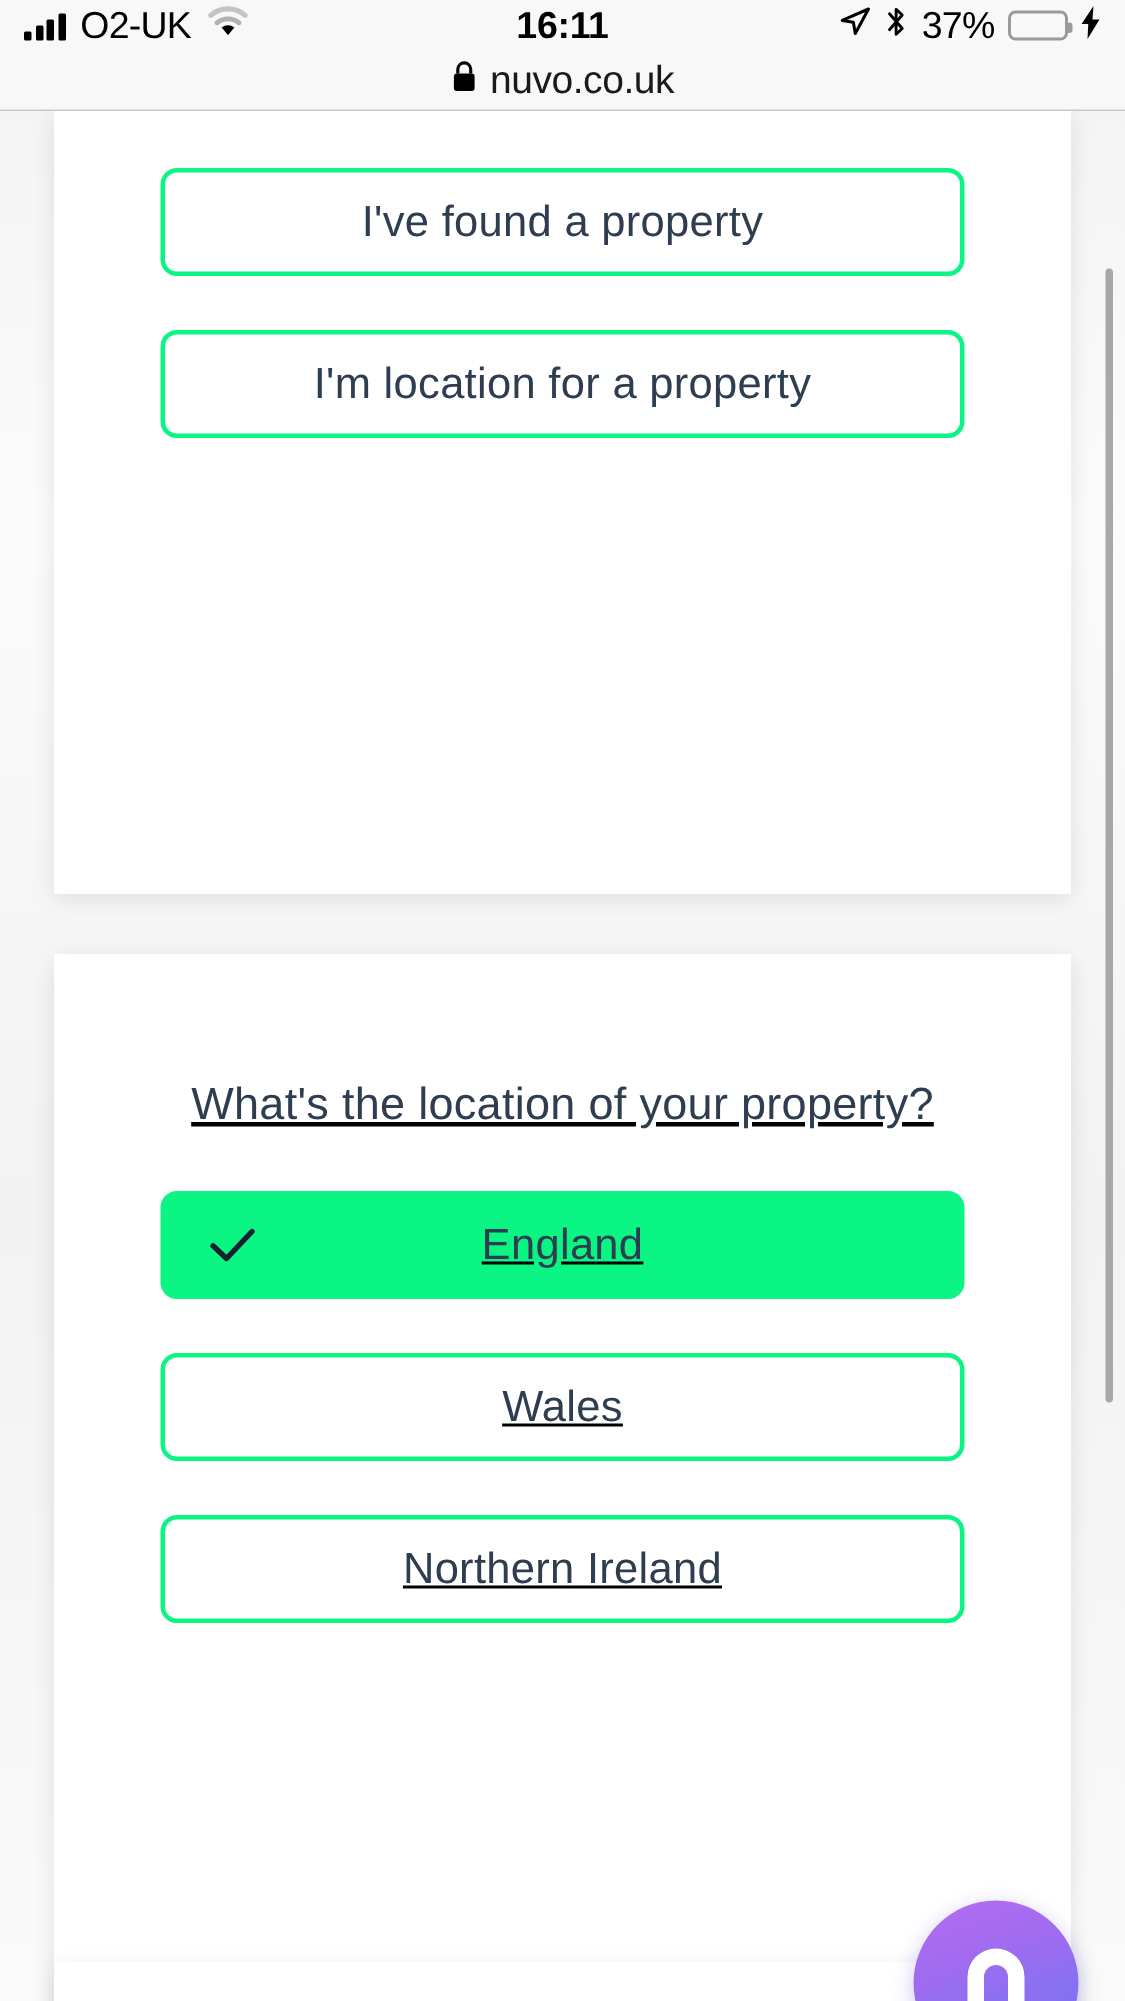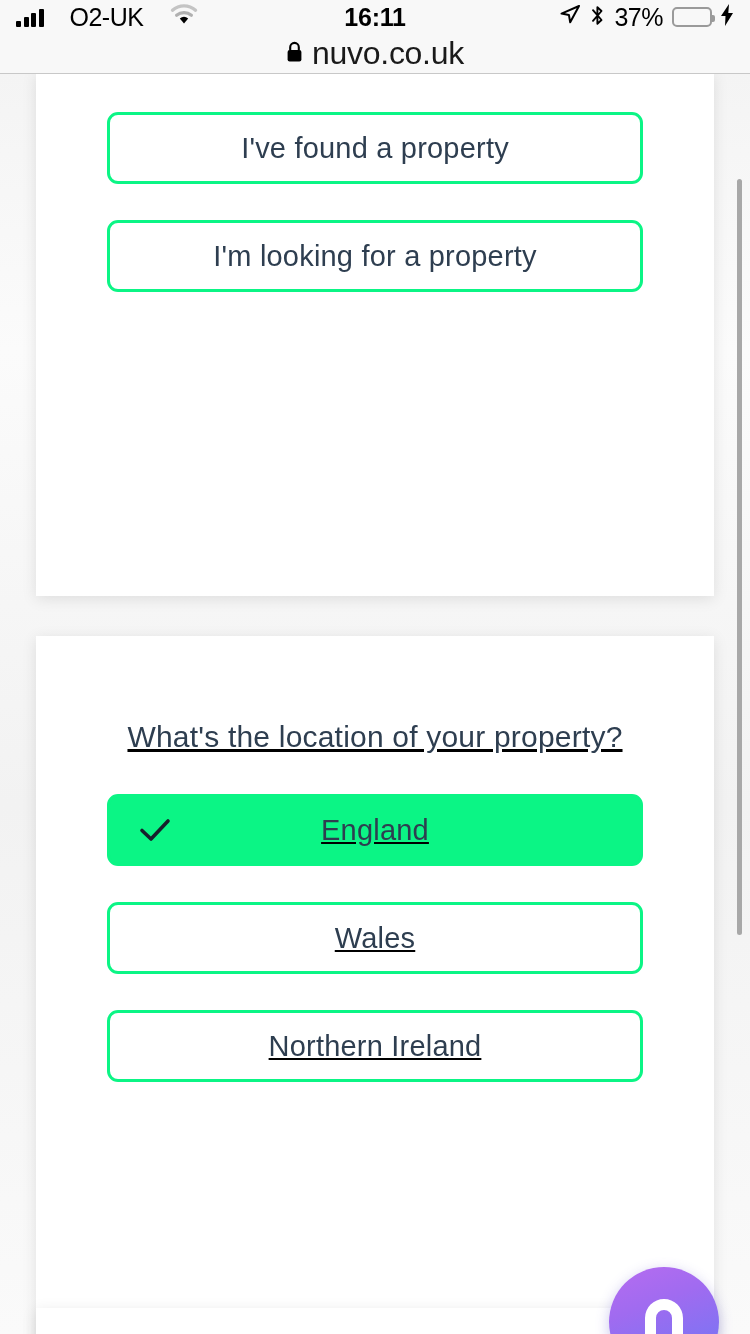--- a/index.html
+++ b/index.html
@@ -11,21 +11,21 @@
   }
 
   
   .statusbar{
     position:relative;
     height:34px;
     background:#f8f8f8;
     display:flex; align-items:center;
     padding:0 16px;
   }
-  .sb-left{ display:flex; align-items:center; gap:26px; }
+  .sb-left{ display:flex; align-items:center; gap:10px; }
   .sb-center{
     position:absolute; left:0; right:0;
     text-align:center;
     font-size:25px; font-weight:bold; color:#000;
     letter-spacing:-0.2px;
     pointer-events:none;
   }
   .sb-right{
     margin-left:auto; display:flex; align-items:center; gap:9px;
     position:relative; z-index:2;
@@ -52,21 +52,21 @@
   .battery .fill{ height:100%; background:#4cd964; border-radius:2px; }
 
   
   .urlbar{
     height:40px;
     background:#f8f8f8;
     display:flex; align-items:center; justify-content:center;
     gap:9px;
     border-bottom:1px solid #c8c8c8;
   }
-  .urlbar .host{ font-size:32px; color:#1a1a1a; letter-spacing:-0.3px; }
+  .urlbar .host{ font-size:26px; color:#1a1a1a; letter-spacing:-0.3px; }
 
   
   .page{
     position:relative;
     height:1260px;
     background:linear-gradient(180deg,#f4f4f4 0%, #fbfbfb 22%, #f2f2f2 58%, #fafafa 100%);
     overflow:hidden;
   }
 
   .card{
@@ -203,21 +203,21 @@
     <div class="options">
 
       <div class="option">
 
         <span class="label">I've found a property</span>
       </div>
 
 
       <div class="option">
 
-        <span class="label">I'm looking for a property</span>
+        <span class="label">I'm location for a property</span>
       </div>
 
     </div>
   </div>
 
   <div class="card" id="card2">
     <div class="card-title">What's the location of your property?</div>
     <div class="options">
 
       <div class="option selected">

